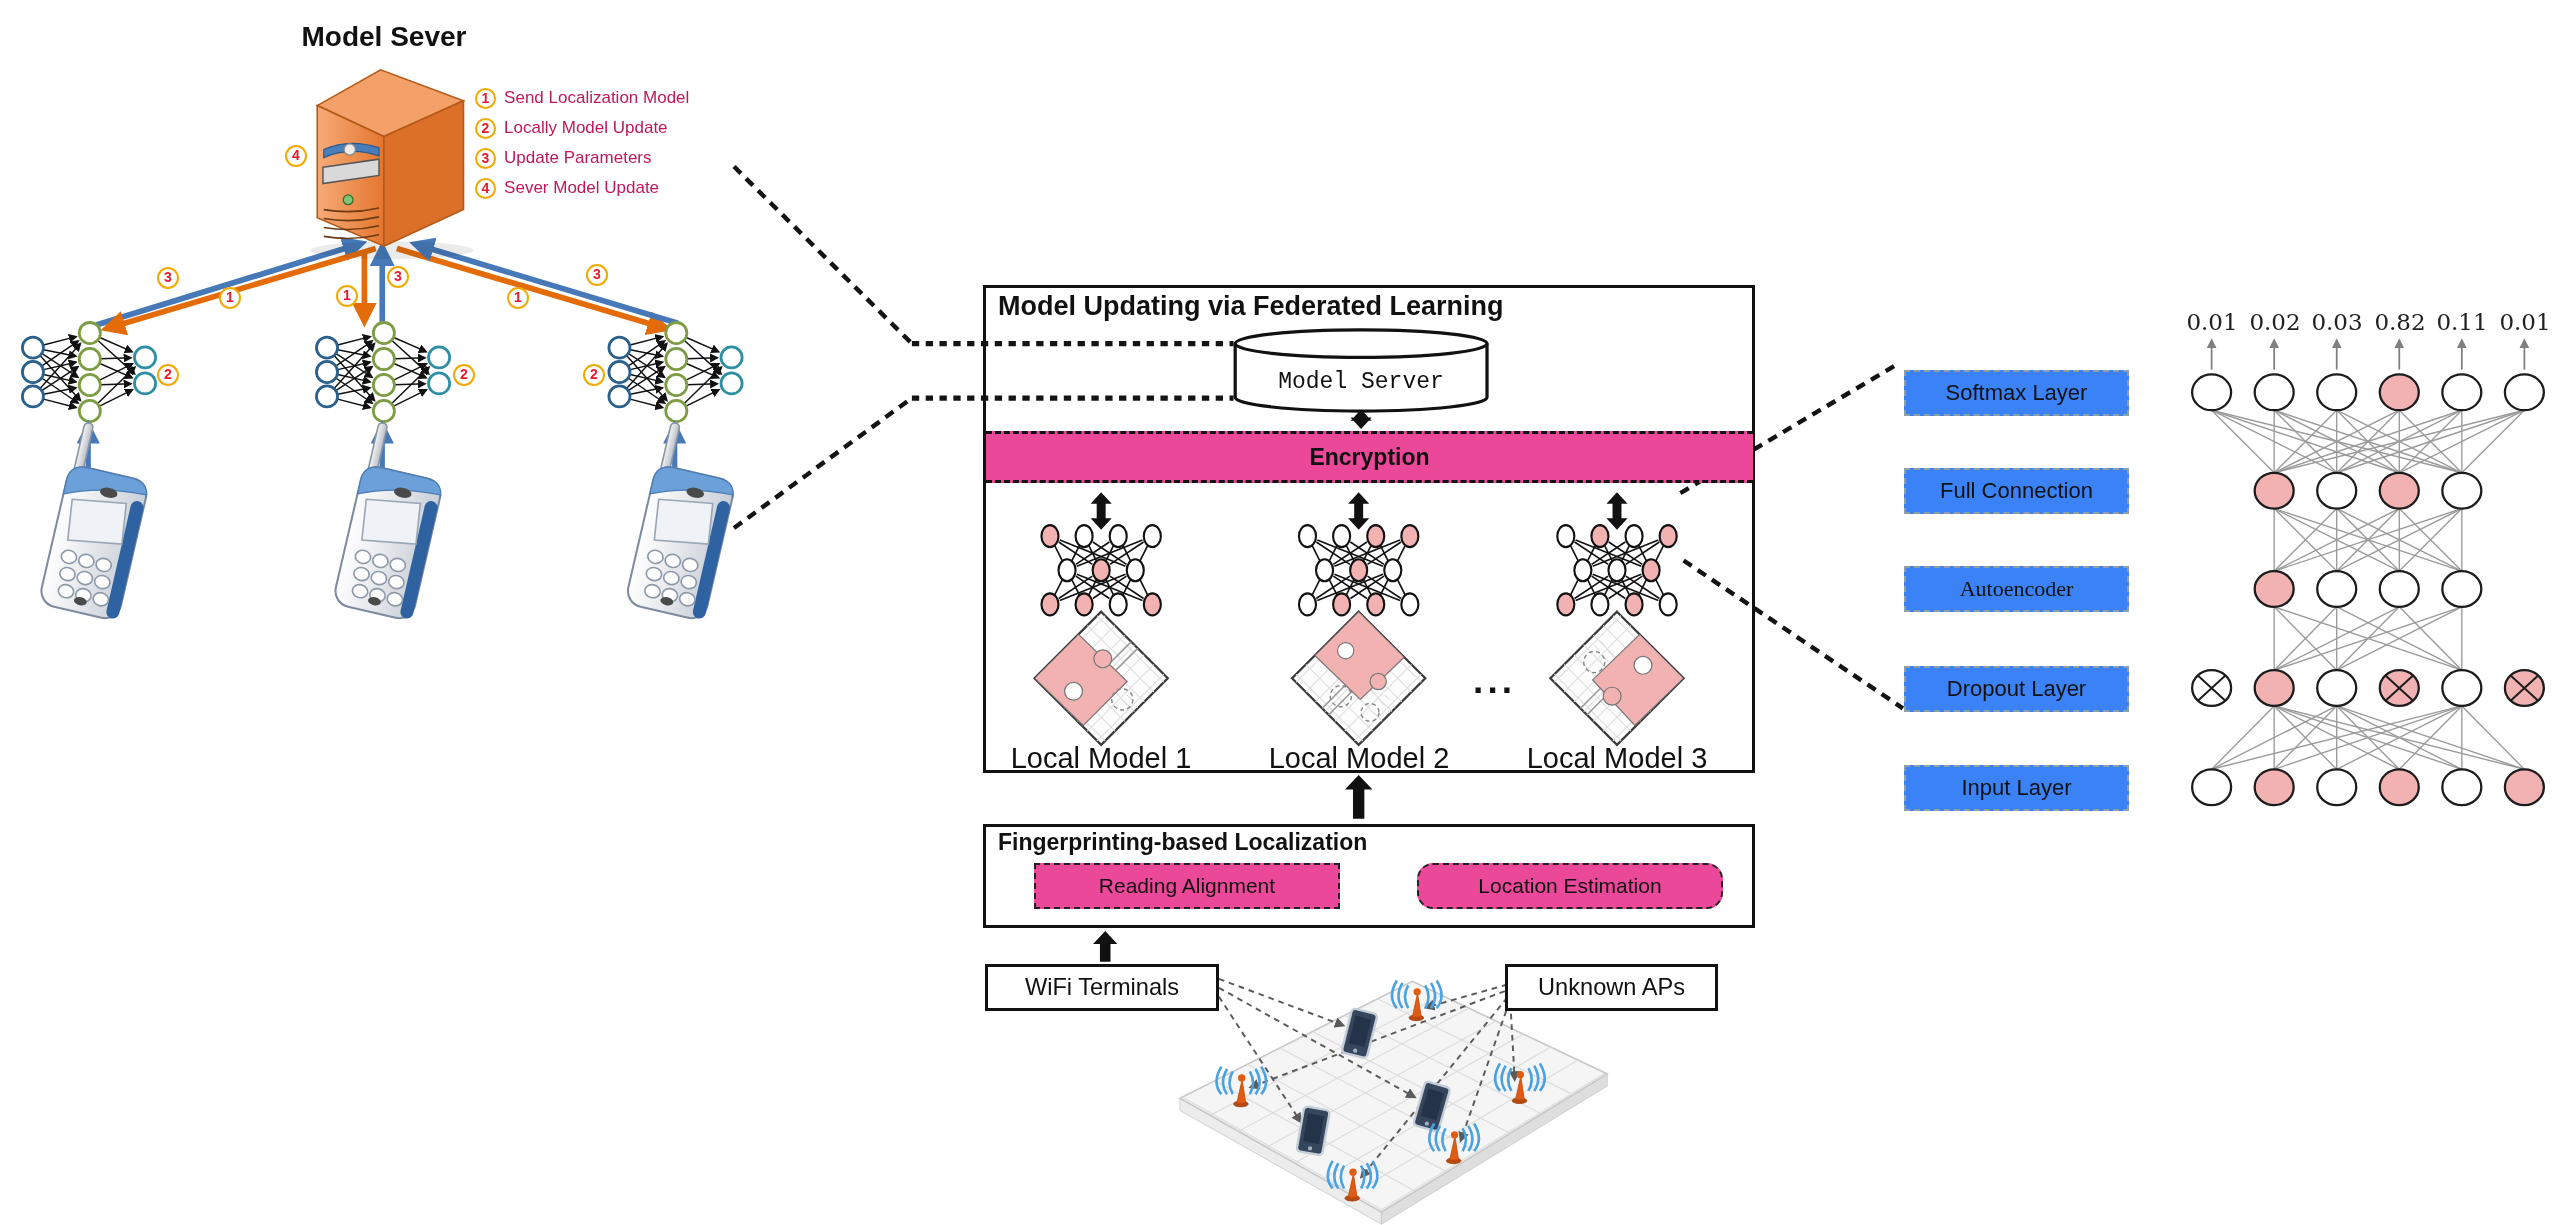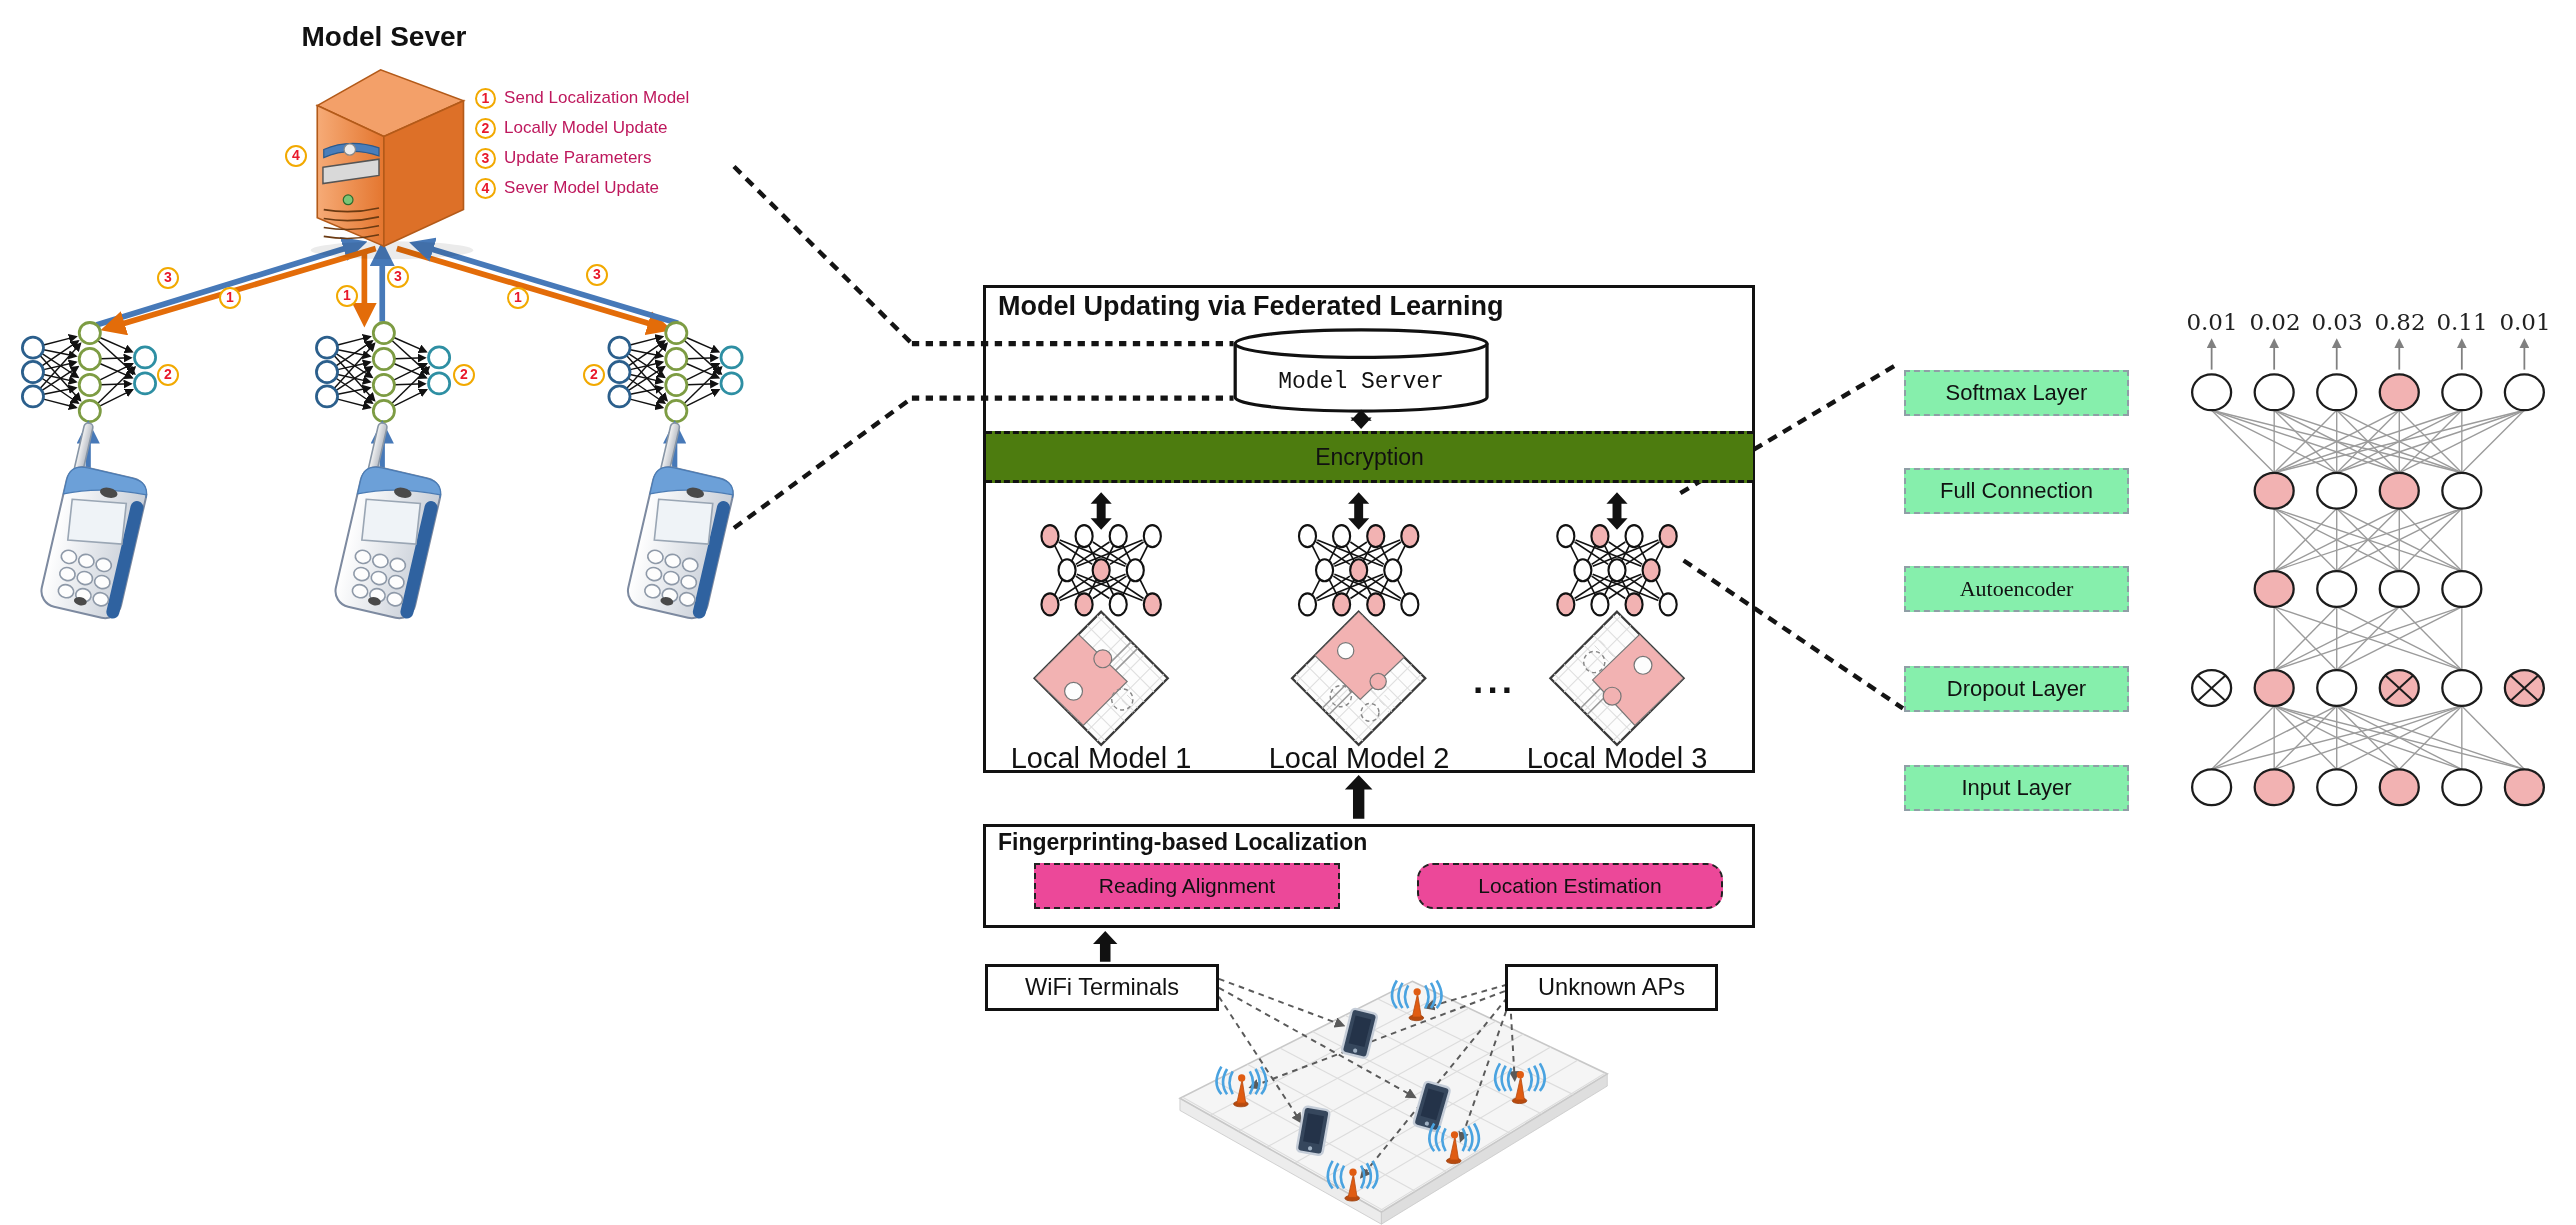--- a/index.html
+++ b/index.html
@@ -9,24 +9,24 @@
   .ctr{display:flex;align-items:center;justify-content:center;text-align:center;}
   svg{position:absolute;left:0;top:0;}
   .badge{position:absolute;width:22px;height:22px;border-radius:50%;border:2.4px solid #f2a900;
          background:#fff;color:#e8192c;font:bold 14px/17px "Liberation Sans",sans-serif;
          text-align:center;box-sizing:border-box;z-index:6;}
   .legend-row{position:absolute;display:flex;align-items:center;height:24.4px;}
   .legend-circ{width:21px;height:21px;border-radius:50%;border:2.4px solid #f2a900;background:#fff;
          color:#e8192c;font:bold 14px/16.3px "Liberation Sans",sans-serif;text-align:center;box-sizing:border-box;flex:none;}
   .legend-txt{margin-left:8.1px;font-size:17px;color:#be185d;white-space:nowrap;}
   .solidbox{position:absolute;border:3.3px solid #111;box-sizing:border-box;background:transparent;}
-  .bluebar{position:absolute;background:#4d7c0f;border-top:3.3px dashed #111;border-bottom:3.3px dashed #111;box-sizing:border-box;}
+  .bluebar{position:absolute;background:#ec4899;border-top:3.3px dashed #111;border-bottom:3.3px dashed #111;box-sizing:border-box;font-weight:bold;}
   .bluemod{position:absolute;background:#ec4899;border:2.4px dashed #222;box-sizing:border-box;
            font-size:21px;}
-  .layerlbl{position:absolute;left:1904px;width:225px;height:46px;background:#86efac;
+  .layerlbl{position:absolute;left:1904px;width:225px;height:46px;background:#3b82f6;
             border:2.4px dashed #8f9fa6;box-sizing:border-box;font-size:22px;z-index:5;}
   .whitebox{position:absolute;background:#fff;border:3.3px solid #111;box-sizing:border-box;
             font-size:23.6px;z-index:5;}
   .prob{position:absolute;width:62px;top:309px;height:26px;text-align:center;
         font-family:"DejaVu Serif",serif;font-size:23px;color:#222;}
   .modlbl{position:absolute;width:260px;top:743px;height:31px;font-size:29px;}
 </style>
 </head>
 <body>
 

